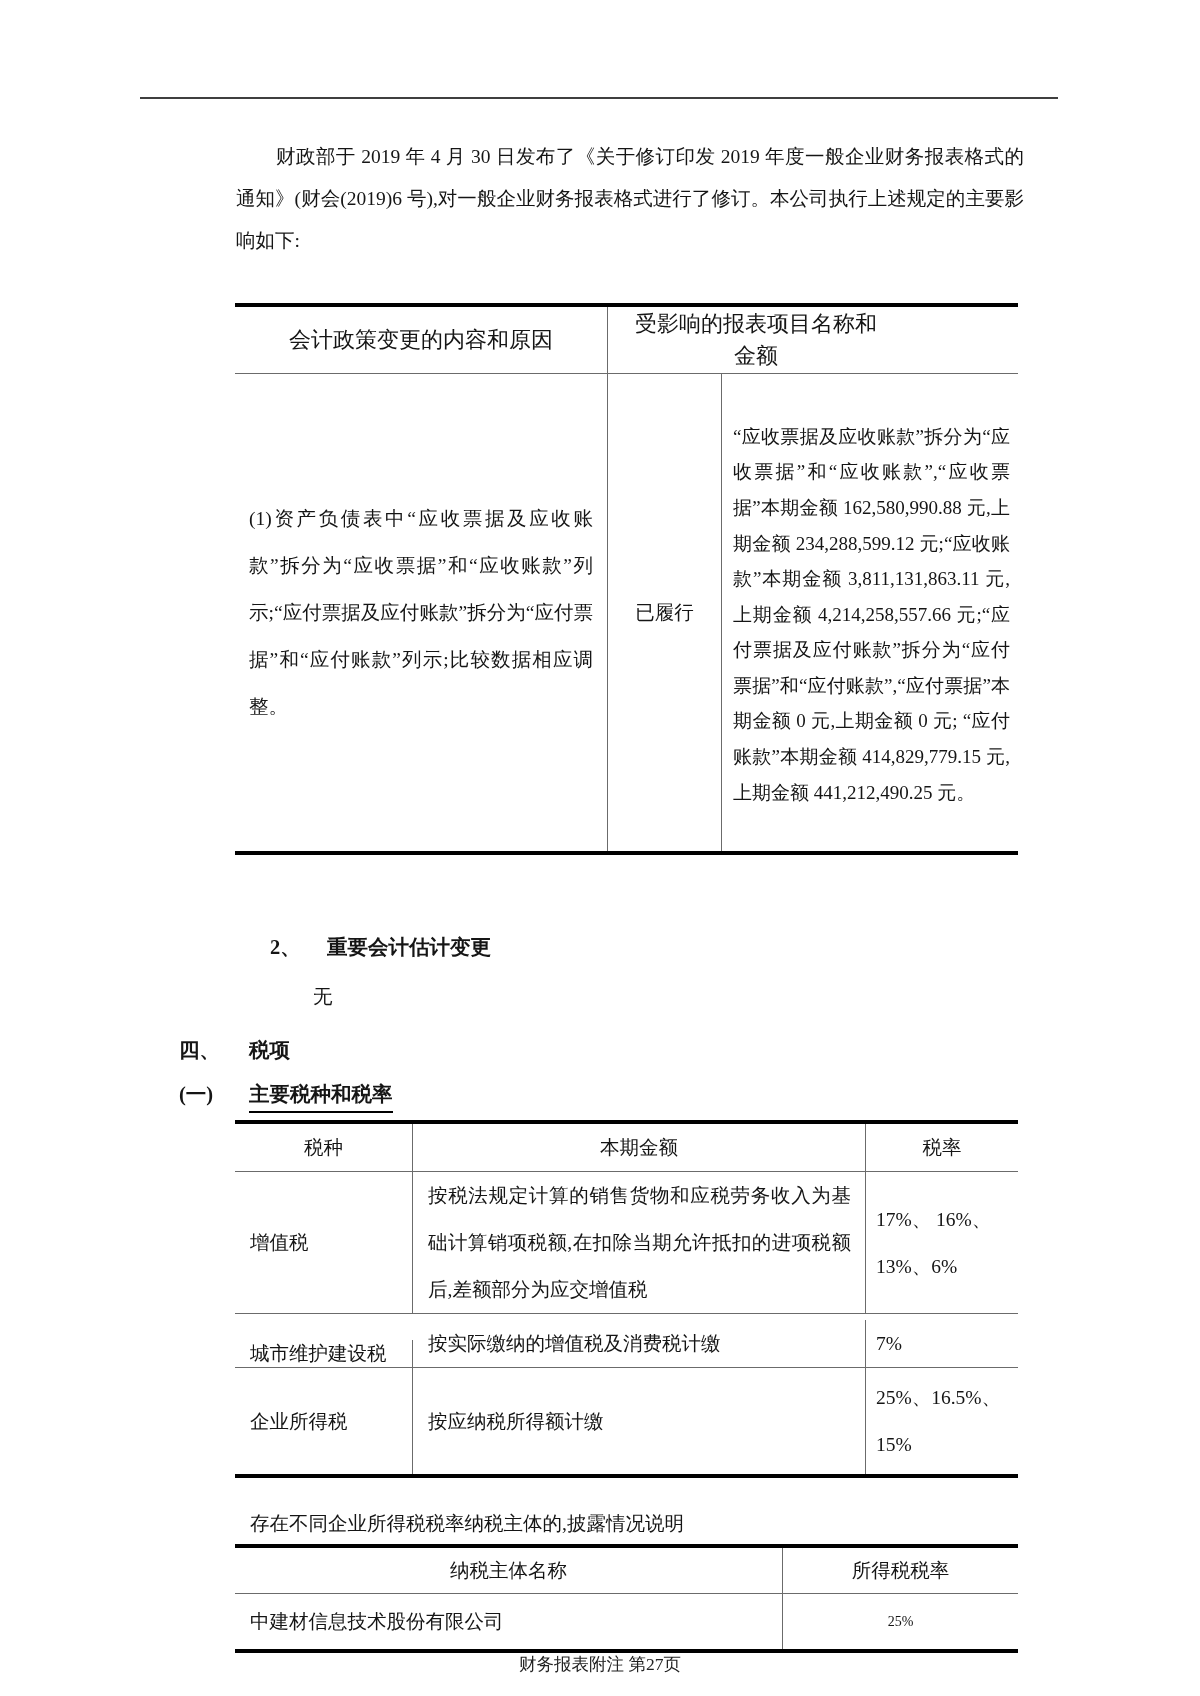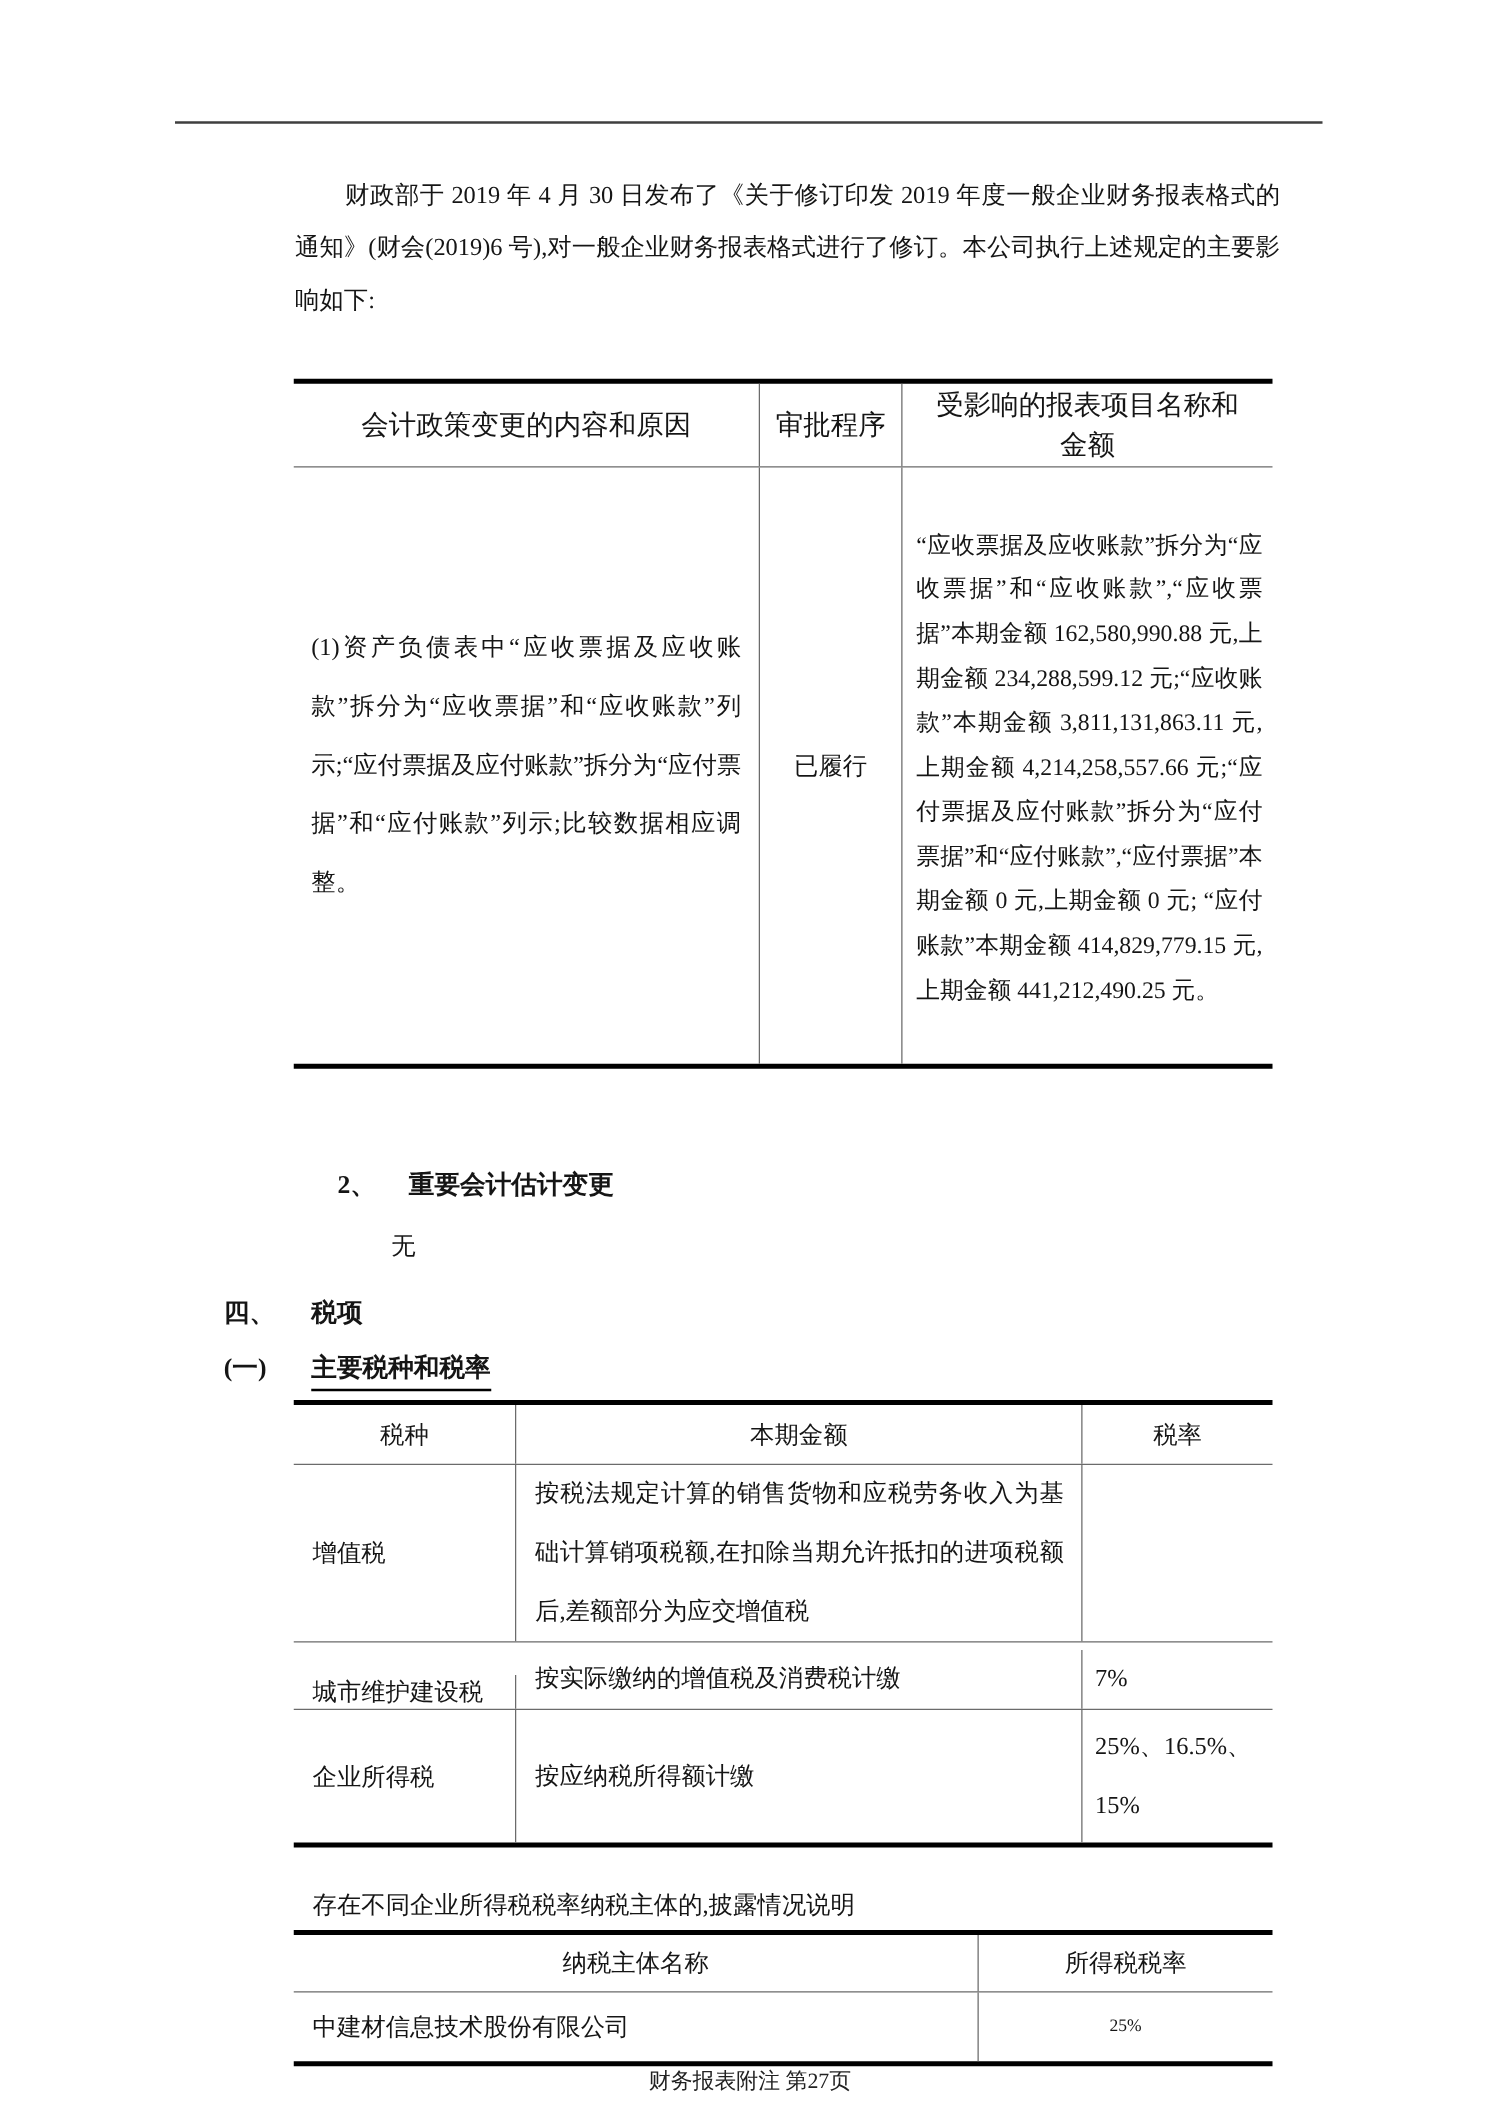--- a/index.html
+++ b/index.html
@@ -87,21 +87,20 @@
 
 <div class="page">
 
   <div class="header-rule"></div>
 
   <p class="intro">财政部于 2019 年 4 月 30 日发布了《关于修订印发 2019 年度一般企业财务报表格式的通知》(财会(2019)6 号),对一般企业财务报表格式进行了修订。本公司执行上述规定的主要影响如下:</p>
 
   <div class="tbl policy-tbl">
     <div class="tr policy-head hline">
       <div class="td p-c1 vline cell-center">会计政策变更的内容和原因</div>
-      <div class="td p-c2 vline cell-center">审批程序</div>
       <div class="td p-c3 p-c3-head cell-center">受影响的报表项目名称和金额</div>
     </div>
     <div class="tr policy-body">
       <div class="td p-c1 vline policy-content cell-vcenter">
         <span>(1)资产负债表中“应收票据及应收账款”拆分为“应收票据”和“应收账款”列示;“应付票据及应付账款”拆分为“应付票据”和“应付账款”列示;比较数据相应调整。</span>
       </div>
       <div class="td p-c2 vline policy-approval cell-center">已履行</div>
       <div class="td p-c3 policy-impact">
         <span>“应收票据及应收账款”拆分为“应收票据”和“应收账款”,“应收票据”本期金额 162,580,990.88 元,上期金额 234,288,599.12 元;“应收账款”本期金额 3,811,131,863.11 元,上期金额 4,214,258,557.66 元;“应付票据及应付账款”拆分为“应付票据”和“应付账款”,“应付票据”本期金额 0 元,上期金额 0 元; “应付账款”本期金额 414,829,779.15 元,上期金额 441,212,490.25 元。</span>
       </div>
@@ -128,20 +127,23 @@
     <div class="tr tax-head hline">
       <div class="td x-c1 vline cell-center">税种</div>
       <div class="td x-c2 vline cell-center">本期金额</div>
       <div class="td x-c3 cell-center">税率</div>
     </div>
     <div class="tr tax-row1 hline">
       <div class="td x-c1 vline tax-name cell-vcenter">增值税</div>
       <div class="td x-c2 vline tax-basis cell-vcenter">
         <span>按税法规定计算的销售货物和应税劳务收入为基础计算销项税额,在扣除当期允许抵扣的进项税额后,差额部分为应交增值税</span>
       </div>
+      <div class="td x-c3 tax-rate cell-vcenter">
+        <span>17%、 16%、13%、6%</span>
+      </div>
     </div>
     <div class="tr tax-row2 hline">
       <div class="td x-c1 vline tax-name cell-vcenter">城市维护建设税</div>
       <div class="td x-c2 vline tax-basis cell-vcenter">
         <span>按实际缴纳的增值税及消费税计缴</span>
       </div>
       <div class="td x-c3 tax-rate cell-vcenter">
         <span>7%</span>
       </div>
     </div>

